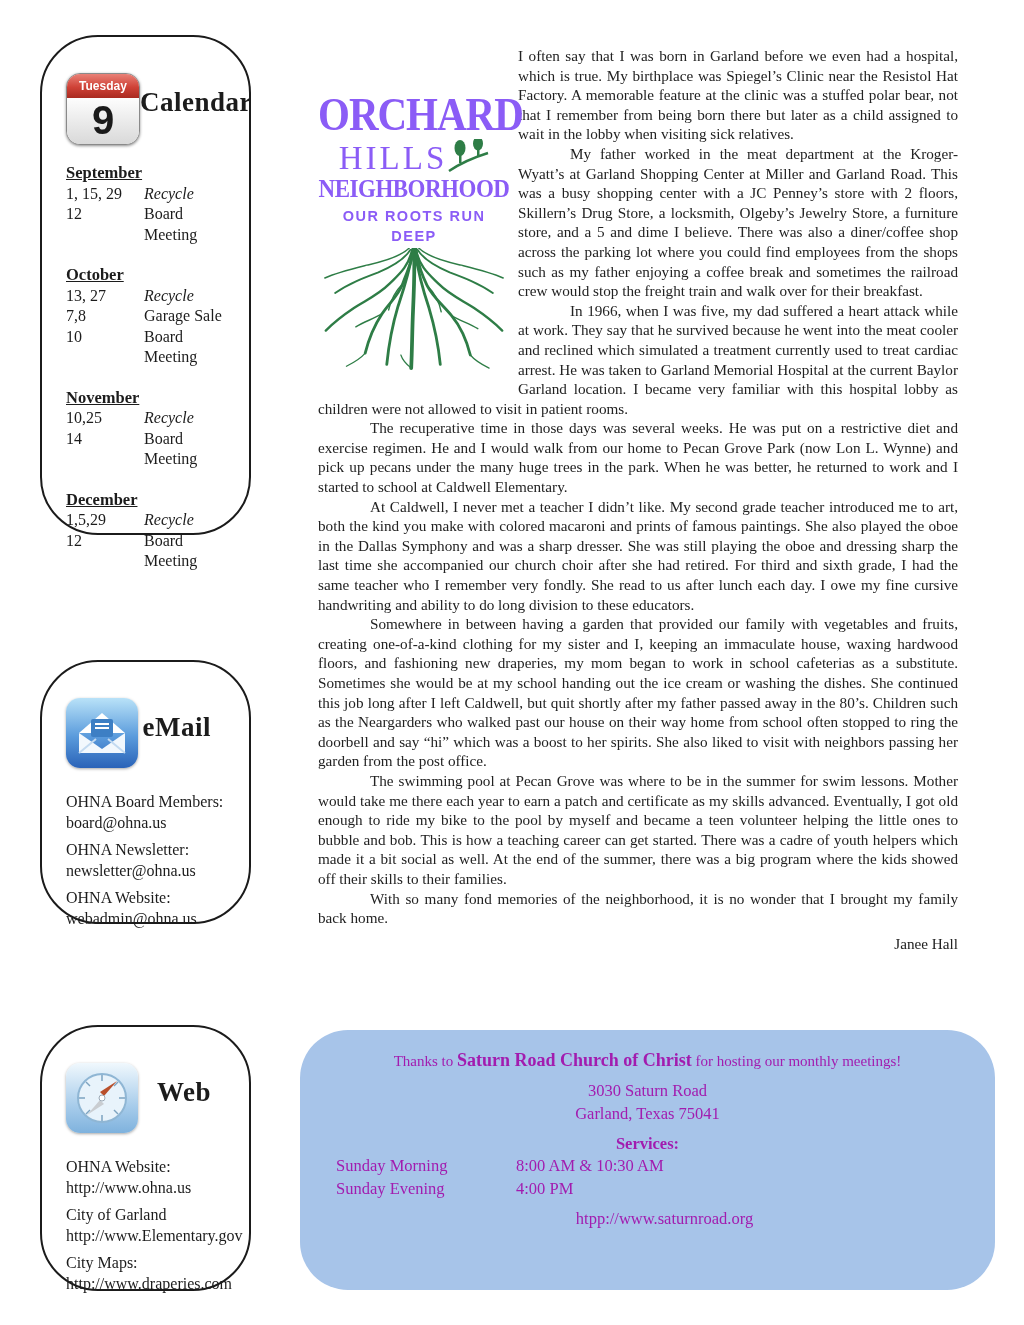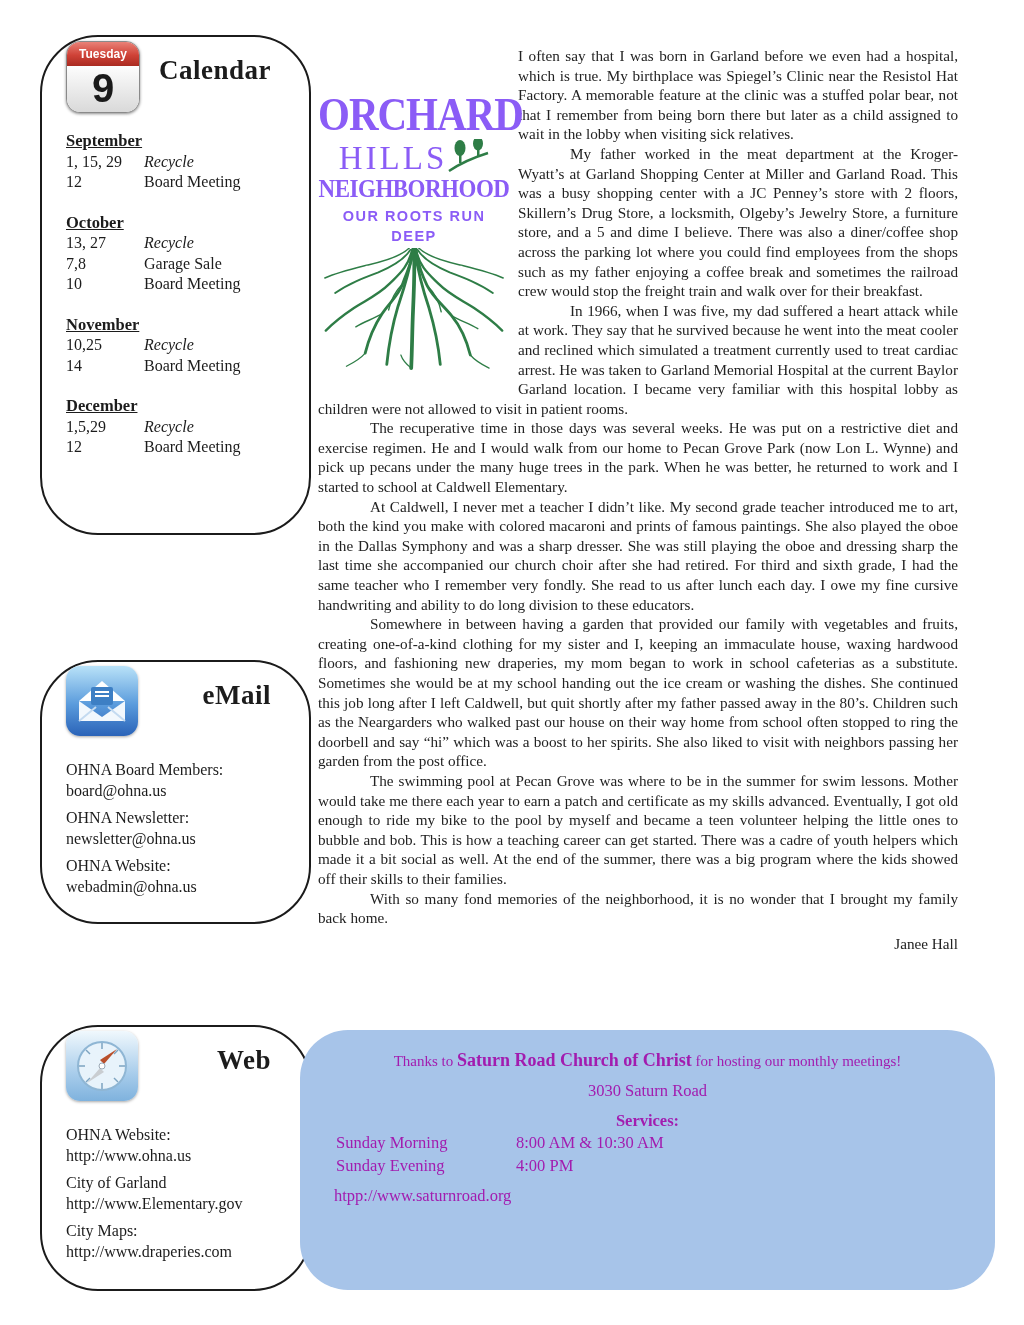--- a/index.html
+++ b/index.html
@@ -2,23 +2,23 @@
 <html><head>
 <meta charset="utf-8">
 <style>
   html,body{margin:0;padding:0;}
   body{
     width:1024px;height:1325px;position:relative;background:#ffffff;
     font-family:"Liberation Serif", serif;color:#1c1c1c;overflow:hidden;
   }
   
   .side-box{
-    position:absolute;left:40px;width:271px;box-sizing:border-box;
+    position:absolute;left:40px;width:211px;box-sizing:border-box;
     border:2px solid #1b1b1b;border-radius:58px;background:#fff;
-    padding:4px 24px 0 24px;
+    padding:36px 24px 0 24px;
   }
   #calendar-box{top:35px;height:500px;}
   #email-box{top:660px;height:264px;}
   #web-box{top:1025px;height:266px;}
   .box-header{display:flex;align-items:flex-start;}
   .box-title{
     font-weight:bold;font-size:27px;margin:14px 14px 0 auto;letter-spacing:.5px;
   }
   
   .cal-icon{
@@ -79,21 +79,21 @@
     position:absolute;left:300px;top:1030px;width:695px;height:260px;
     border-radius:48px;box-sizing:border-box;padding-top:20px;
     font-size:15.5px;color:#a21caf;
   }
   .church-thanks{text-align:center;font-size:15px;}
   .church-name{font-weight:bold;font-size:18px;}
   .church-address{text-align:center;font-size:16.5px;line-height:23px;margin-top:8px;}
   .services-title{text-align:center;font-weight:bold;font-size:16.5px;margin-top:9px;}
   .service-row{display:flex;font-size:16.5px;line-height:23px;padding-left:36px;}
   .service-name{width:180px;flex:0 0 auto;}
-  .church-site{font-size:16.5px;margin-top:9px;padding-left:34px;}
+  .church-site{text-align:center;font-size:16.5px;margin-top:9px;padding-left:34px;}
 </style>
 </head>
 <body>
 
 <div class="side-box" id="calendar-box">
   <div class="box-header">
     <div class="cal-icon">
       <div class="cal-icon-top">Tuesday</div>
       <div class="cal-icon-day">9</div>
     </div>
@@ -268,20 +268,21 @@
   <p>With so many fond memories of the neighborhood, it is no wonder that I brought my family back home.</p>
   <div class="signature">Janee Hall</div>
 </div>
 
 <div id="church-box" style="background: rgb(167, 196, 233);">
   <div class="church-thanks">
     <span>Thanks to </span><span class="church-name">Saturn Road Church of Christ</span><span> for hosting our monthly meetings!</span>
   </div>
   <div class="church-address">
     <div>3030 Saturn Road</div>
+    <div>Garland, Texas 75041</div>
   </div>
   <div class="services-title">Services:</div>
   <div>
     <div class="service-row">
       <span class="service-name">Sunday Morning</span>
       <span class="service-time">8:00 AM &amp; 10:30 AM</span>
     </div>
     <div class="service-row">
       <span class="service-name">Sunday Evening</span>
       <span class="service-time">4:00 PM</span>

